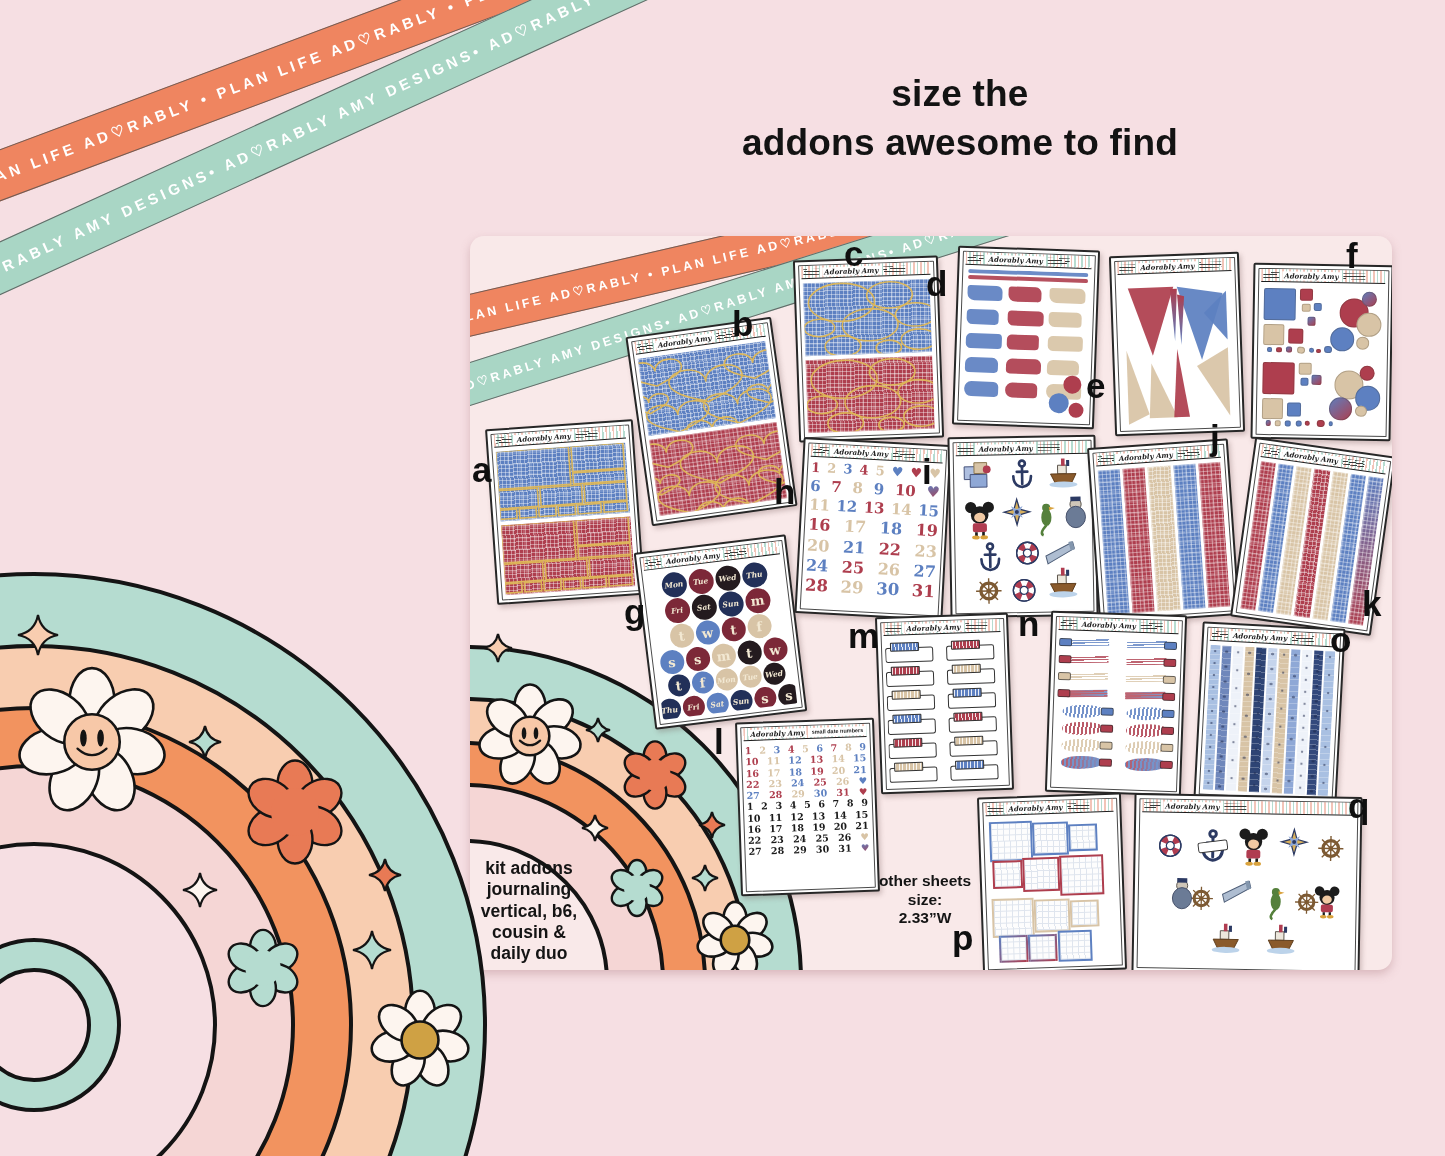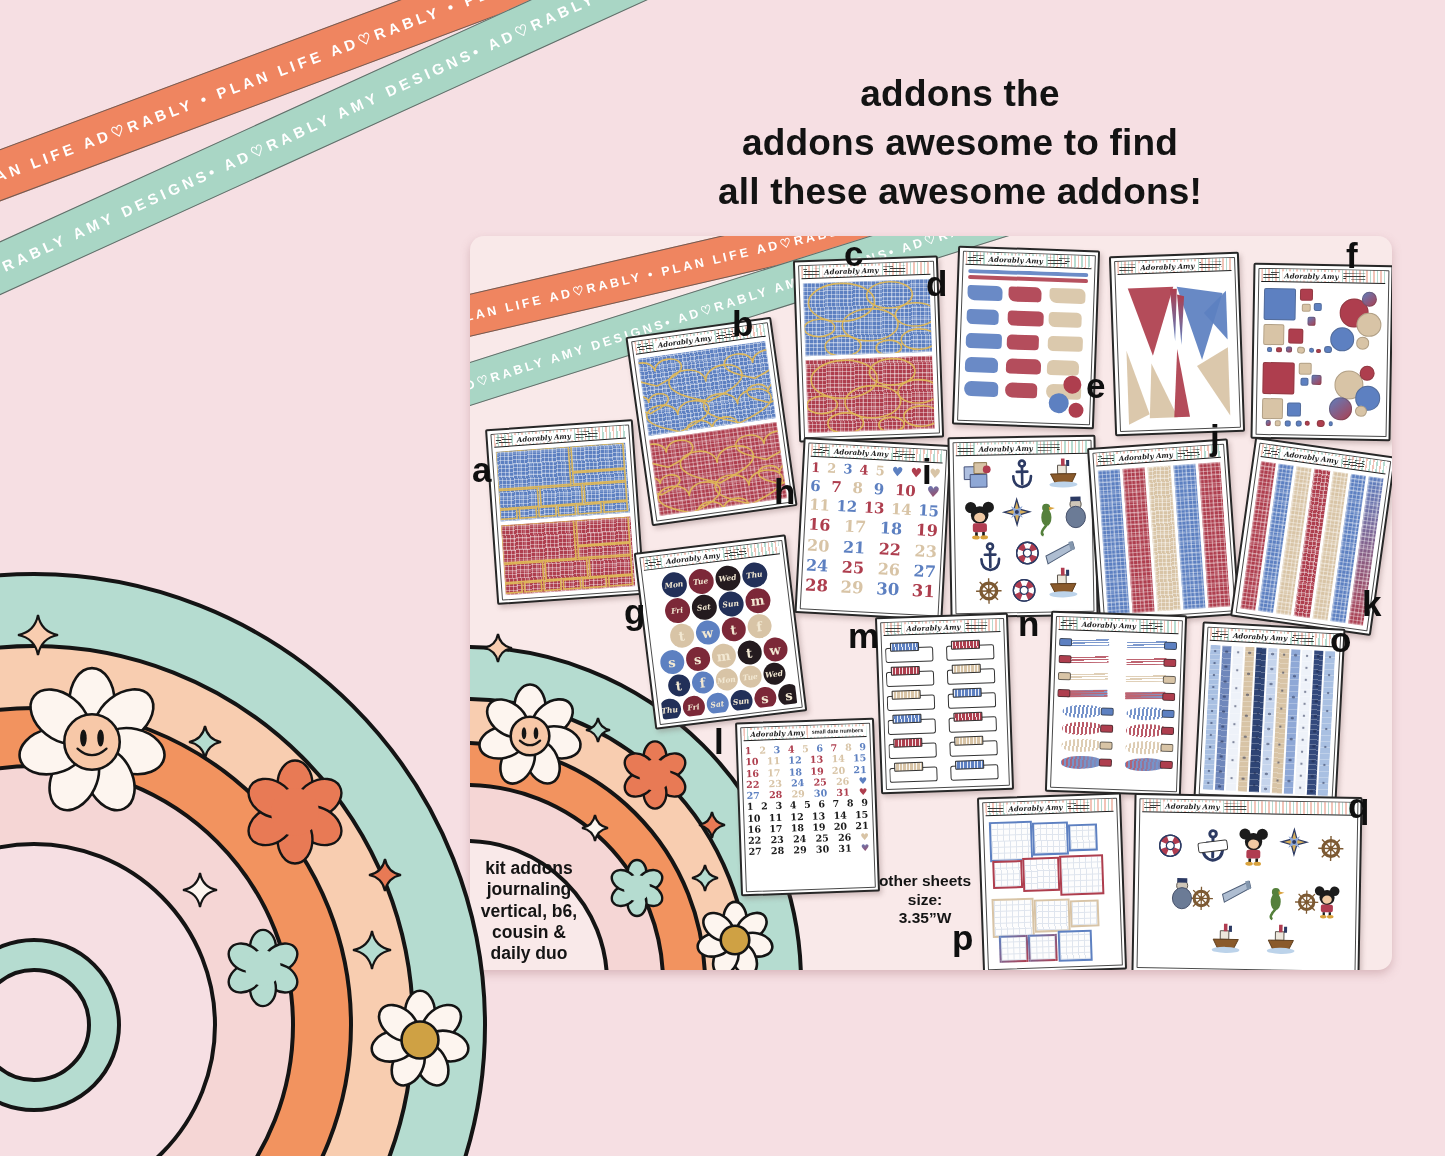--- a/index.html
+++ b/index.html
@@ -56,23 +56,22 @@
 </style>
 </head>
 <body>
 
 <div class="stage">
 
   <div class="ribbon outer" style="left:-30px;top:162px;width:940px;transform:rotate(-20.5deg);background:#ef8560;">PLAN LIFE AD♡RABLY • PLAN LIFE AD♡RABLY • PLAN LIFE AD♡RABLY • PLAN LIFE AD♡RABLY • PLAN LIFE AD♡RABLY • PLAN LIFE AD♡RABLY • </div>
   <div class="ribbon outer" style="left:-40px;top:262px;width:1080px;transform:rotate(-24.5deg);background:#a9d6c5;">AD♡RABLY AMY DESIGNS• AD♡RABLY AMY DESIGNS• AD♡RABLY AMY DESIGNS• AD♡RABLY AMY DESIGNS• AD♡RABLY AMY DESIGNS• AD♡RABLY AMY DESIGNS• </div>
 
   <div class="headline">
-    <div>addons the</div>
+    <div>size the</div>
     <div>addons awesome to find</div>
-    <div>all these awesome addons!</div>
   </div>
 
   <div class="panel" id="panel">
     <div class="ribbon inner" style="left:-16px;top:62px;width:600px;transform:rotate(-13deg);background:#ef8560;z-index:1;">PLAN LIFE AD♡RABLY • PLAN LIFE AD♡RABLY • PLAN LIFE AD♡RABLY • PLAN LIFE AD♡RABLY • PLAN LIFE AD♡RABLY • PLAN LIFE AD♡RABLY • </div>
     <div class="ribbon inner" style="left:-16px;top:132px;width:700px;transform:rotate(-17.5deg);background:#a9d6c5;z-index:1;">AD♡RABLY AMY DESIGNS• AD♡RABLY AMY DESIGNS• AD♡RABLY AMY DESIGNS• AD♡RABLY AMY DESIGNS• AD♡RABLY AMY DESIGNS• AD♡RABLY AMY DESIGNS• </div>
     <svg id="rainbow-small" style="position:absolute;left:0;top:330px;z-index:2;" width="360" height="404" viewBox="0 0 360 404">
         <circle cx="-4" cy="416" r="309" fill="none" stroke="#b5dcd0" stroke-width="52"></circle>
         <circle cx="-4" cy="416" r="261" fill="none" stroke="#f8cdb0" stroke-width="44"></circle>
         <circle cx="-4" cy="416" r="218" fill="none" stroke="#f2935f" stroke-width="42"></circle>
         <circle cx="-4" cy="416" r="169" fill="none" stroke="#f5d6d5" stroke-width="56"></circle>
@@ -128,21 +127,21 @@
           <circle r="14.28" fill="#cfa144" stroke="#141414" stroke-width="2.6"></circle>
         </g>
       </svg>
     <div class="note" id="note-kit" style="left:0;top:622px;width:118px;font-size:17.5px;line-height:1.22;z-index:6;">kit addons
 journaling
 vertical, b6,
 cousin &amp;
 daily duo</div>
     <div class="note" style="left:385px;top:636px;width:140px;font-size:15.5px;line-height:1.2;">other sheets
 size:
-3.35”W</div>
+2.33”W</div>
   <div class="sheet" style="left: 21px; top: 188px; width: 144px; height: 172px; transform: rotate(-4deg);">
         <div class="inner"></div>
         <div class="hdr">
           <span class="sq"></span>
           <span class="wbox script">Adorably Amy</span>
           <span class="sq" style="width:22px"></span>
         </div>
         <div class="content">
           <div class="half" style="top:0;background-color:#5d80c1;background-image:repeating-linear-gradient(90deg,rgba(255,255,255,.40) 0 1px,rgba(255,255,255,0) 1px 4px),repeating-linear-gradient(0deg,rgba(255,255,255,.40) 0 1px,rgba(255,255,255,0) 1px 4px),repeating-linear-gradient(90deg,rgba(255,255,255,.15) 0 2px,rgba(255,255,255,0) 2px 11px),repeating-linear-gradient(0deg,rgba(255,255,255,.15) 0 2px,rgba(255,255,255,0) 2px 11px);">
             <svg width="100%" height="100%" viewBox="0 0 100 100" preserveAspectRatio="none" style="position:absolute;inset:0">

